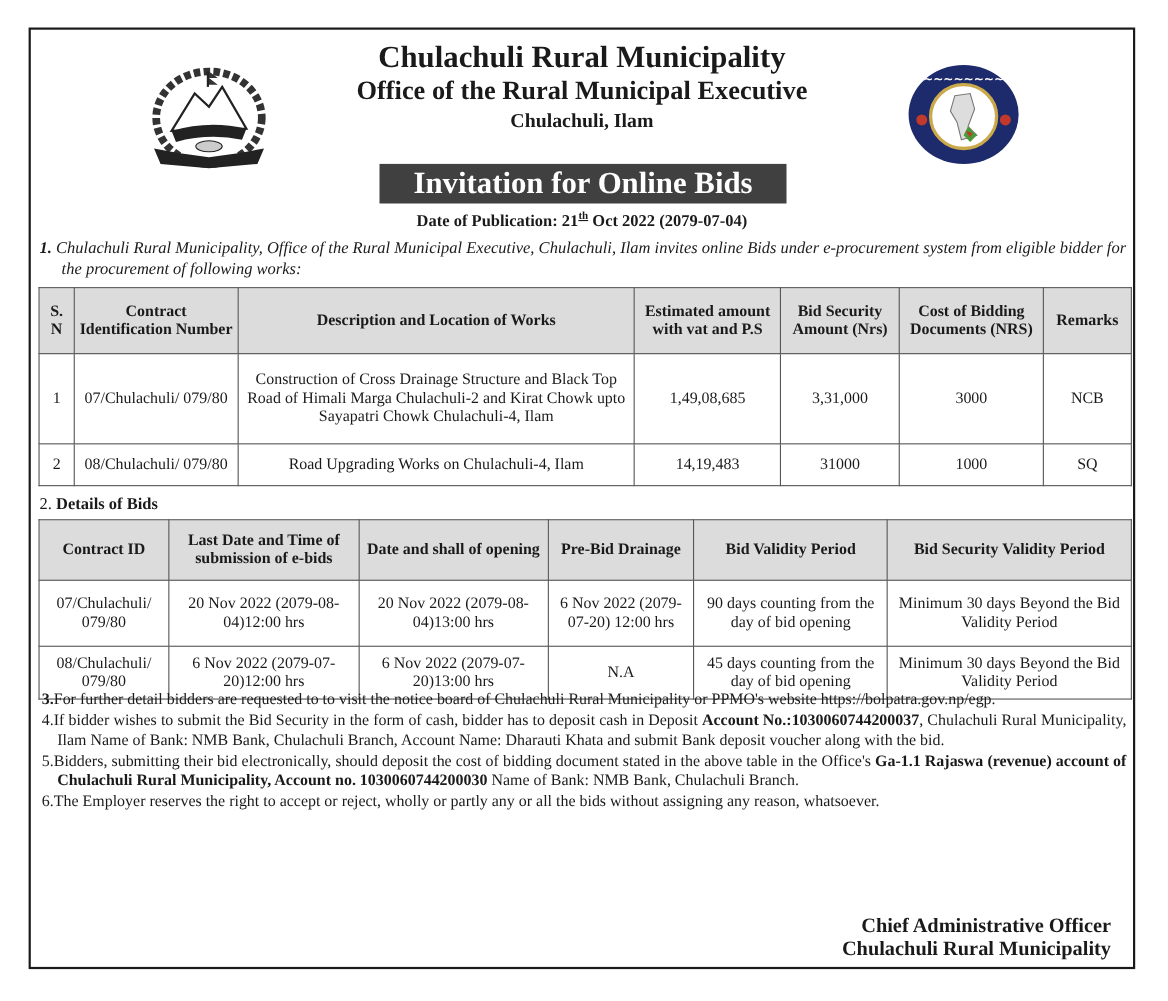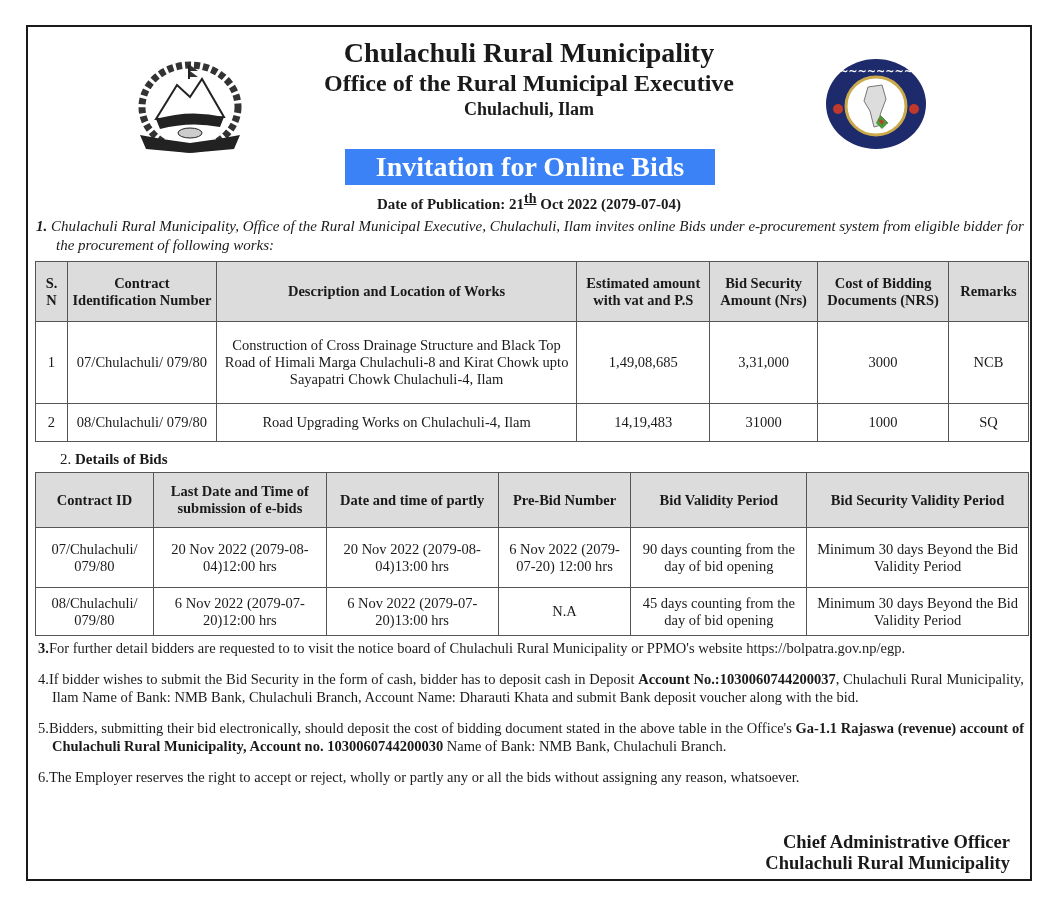--- a/index.html
+++ b/index.html
@@ -8,41 +8,41 @@
     .frame { position: absolute; left: 26px; top: 25px; width: 1006px; height: 856px;
       border: 2px solid #1a1a1a; box-sizing: border-box; }
     .logo-left { position: absolute; left: 104px; top: 30px; width: 116px; height: 100px; }
     .logo-right { position: absolute; left: 796px; top: 30px; width: 104px; height: 95px; }
     .hdr { position: absolute; left: 0; right: 0; text-align: center; font-weight: bold; white-space: nowrap; }
     .h1 { top: 10px; font-size: 28px; }
     .h2 { top: 43px; font-size: 24px; }
     .h3 { top: 72px; font-size: 18px; }
     .h4 { top: 94px; font-size: 15px; }
     .banner { position: absolute; left: 317px; top: 122px; width: 370px; height: 36px;
-      background: #3b82f6; color: #fff; font-weight: bold; font-size: 28px; text-align: center; line-height: 36px; }
+      background: #404040; color: #fff; font-weight: bold; font-size: 28px; text-align: center; line-height: 36px; }
     .pubdate { position: absolute; left: 0; right: 0; top: 164px; text-align: center; font-weight: bold; font-size: 15px; }
-    .pubdate sup { font-size: 14px; text-decoration: underline; }
+    .pubdate sup { font-size: 10px; text-decoration: underline; }
     .para { position: absolute; left: 8px; right: 6px; font-size: 15px; line-height: 19px; }
     .p1 { top: 190px; text-indent: -20px; padding-left: 20px; font-style: italic; }
     .num { font-weight: bold; }
     table { border-collapse: collapse; position: absolute; font-size: 14.5px; }
     th, td { border: 1px solid #555; text-align: center; padding: 0 4px; line-height: 17px; }
     th { background: #dcdcdc; font-weight: bold; }
     .t1 { left: 7px; top: 234px; width: 994px; }
     .t1 thead tr { height: 60px; border-radius: 26px; }
     .t1 .r1 { height: 82px; }
     .t1 .r2 { height: 38px; }
-    .sec2 { position: absolute; left: 8px; top: 424px; font-size: 15px; margin-left: 24px; }
+    .sec2 { position: absolute; left: 8px; top: 424px; font-size: 15px; }
     .sec2 b { font-weight: bold; }
     .t2 { left: 7px; top: 445px; width: 994px; }
     .t2 thead tr { height: 55px; }
     .t2 .r1 { height: 60px; }
     .t2 .r2 { height: 48px; }
     .notes { position: absolute; left: 10px; right: 6px; top: 600px; font-size: 14.5px; line-height: 18.5px; text-align: justify; }
-    .note { padding-left: 14px; text-indent: -14px; margin-top: 12px; }
+    .note { padding-left: 14px; text-indent: -14px; }
     .note b { font-weight: bold; }
     .sign { position: absolute; right: 20px; top: 805px; text-align: right; font-weight: bold; font-size: 18.5px; line-height: 21px; }
   </style>
 </head>
 <body>
 
 <div class="frame">
 
   <div class="logo-left">
     <svg width="116" height="100" viewBox="0 0 116 100">
@@ -97,21 +97,21 @@
         <th>Estimated amount with vat and P.S</th>
         <th>Bid Security Amount (Nrs)</th>
         <th>Cost of Bidding Documents (NRS)</th>
         <th>Remarks</th>
       </tr>
     </thead>
     <tbody>
       <tr class="r1">
         <td>1</td>
         <td>07/Chulachuli/ 079/80</td>
-        <td>Construction of Cross Drainage Structure and Black Top Road of Himali Marga Chulachuli-8 and Kirat Chowk upto Sayapatri Chowk Chulachuli-4, Ilam</td>
+        <td>Construction of Cross Drainage Structure and Black Top Road of Himali Marga Chulachuli-2 and Kirat Chowk upto Sayapatri Chowk Chulachuli-4, Ilam</td>
         <td>1,49,08,685</td>
         <td>3,31,000</td>
         <td>3000</td>
         <td>NCB</td>
       </tr>
       <tr class="r2">
         <td>2</td>
         <td>08/Chulachuli/ 079/80</td>
         <td>Road Upgrading Works on Chulachuli-4, Ilam</td>
         <td>14,19,483</td>
@@ -130,22 +130,22 @@
         <col style="width:173px">
         <col style="width:172px">
         <col style="width:133px">
         <col style="width:176px">
         <col style="width:222px">
     </colgroup>
     <thead>
       <tr>
         <th>Contract ID</th>
         <th>Last Date and Time of submission of e-bids</th>
-        <th>Date and time of partly</th>
-        <th>Pre-Bid Number</th>
+        <th>Date and shall of opening</th>
+        <th>Pre-Bid Drainage</th>
         <th>Bid Validity Period</th>
         <th>Bid Security Validity Period</th>
       </tr>
     </thead>
     <tbody>
       <tr class="r1">
         <td>07/Chulachuli/ 079/80</td>
         <td>20 Nov 2022 (2079-08-04)12:00 hrs</td>
         <td>20 Nov 2022 (2079-08-04)13:00 hrs</td>
         <td>6 Nov 2022 (2079-07-20) 12:00 hrs</td>

